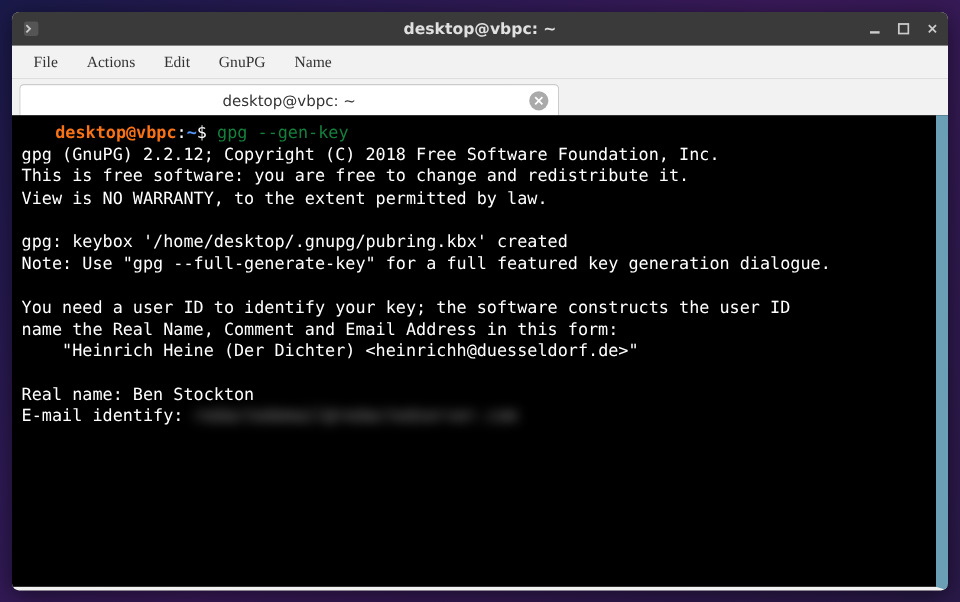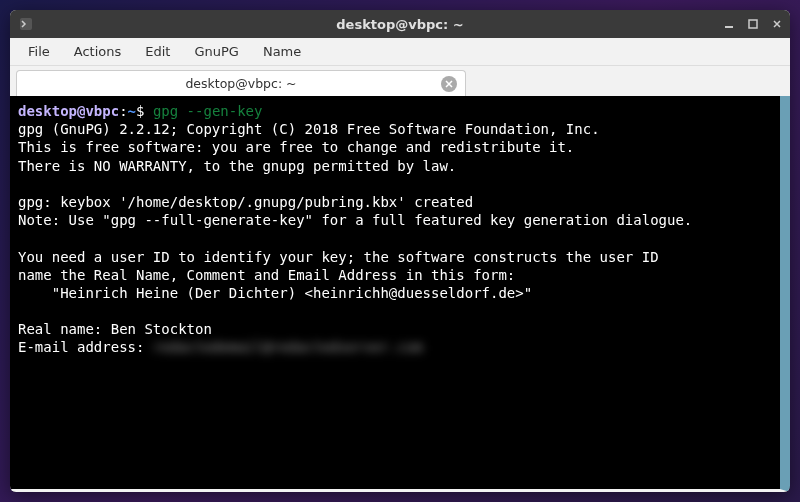--- a/index.html
+++ b/index.html
@@ -59,20 +59,21 @@
       cursor: pointer;
     }
     .menubar {
       background: #f2f2f2;
       height: 28px;
       display: flex;
       align-items: center;
       padding: 0 8px;
       gap: 4px;
       border-bottom: 1px solid #ddd;
+      font-family: Liberation Serif, serif;
     }
     .menu-item {
       padding: 4px 10px;
       font-size: 13px;
       color: #333;
       cursor: pointer;
     }
     .tabbar {
       background: #f2f2f2;
       height: 30px;
@@ -118,21 +119,21 @@
       font-family: "DejaVu Sans Mono", "Liberation Mono", monospace;
       font-size: 14px;
       line-height: 1.3;
       color: #fff;
       white-space: pre-wrap;
       overflow: hidden;
       border-right: 10px solid #6a9fb5;
       border-bottom: 3px solid #f2f2f2;
       position: relative;
     }
-    .prompt-user { color: #c4b5fd; font-weight: bold; }
+    .prompt-user { color: #f97316; font-weight: bold; margin-left: 28px; }
     .prompt-path { color: #5599ff; font-weight: bold; }
     .cmd { color: #15803d; }
     .out { color: #fff; }
     .blur {
       filter: blur(5px);
       color: #999;
     }
   </style>
 </head>
 <body>
@@ -180,25 +181,25 @@
         <svg width="8" height="8">
             <path d="M1 1l6 6M7 1l-6 6" stroke="#fff" stroke-width="1.5"></path>
           </svg>
       </span>
     </div>
   </div>
 
   <div class="terminal"><span class="prompt-user">desktop@vbpc</span><span class="out">:</span><span class="prompt-path">~</span><span class="out">$ </span><span class="cmd">gpg --gen-key</span>
 <span class="out">gpg (GnuPG) 2.2.12; Copyright (C) 2018 Free Software Foundation, Inc.</span>
 <span class="out">This is free software: you are free to change and redistribute it.</span>
-<span class="out">There is NO WARRANTY, to the gnupg permitted by law.</span>
+<span class="out">View is NO WARRANTY, to the extent permitted by law.</span>
 <span class="out"></span>
 <span class="out">gpg: keybox '/home/desktop/.gnupg/pubring.kbx' created</span>
 <span class="out">Note: Use "gpg --full-generate-key" for a full featured key generation dialogue.</span>
 <span class="out"></span>
 <span class="out">You need a user ID to identify your key; the software constructs the user ID</span>
 <span class="out">name the Real Name, Comment and Email Address in this form:</span>
 <span class="out">    "Heinrich Heine (Der Dichter) &lt;heinrichh@duesseldorf.de&gt;"</span>
 <span class="out"></span>
 <span class="out">Real name: </span><span class="out">Ben Stockton</span>
-<span class="out">E-mail address: </span><span class="out blur">redactedemail@redactedserver.com</span>
+<span class="out">E-mail identify: </span><span class="out blur">redactedemail@redactedserver.com</span>
 </div>
 </div>
 
 </body></html>

